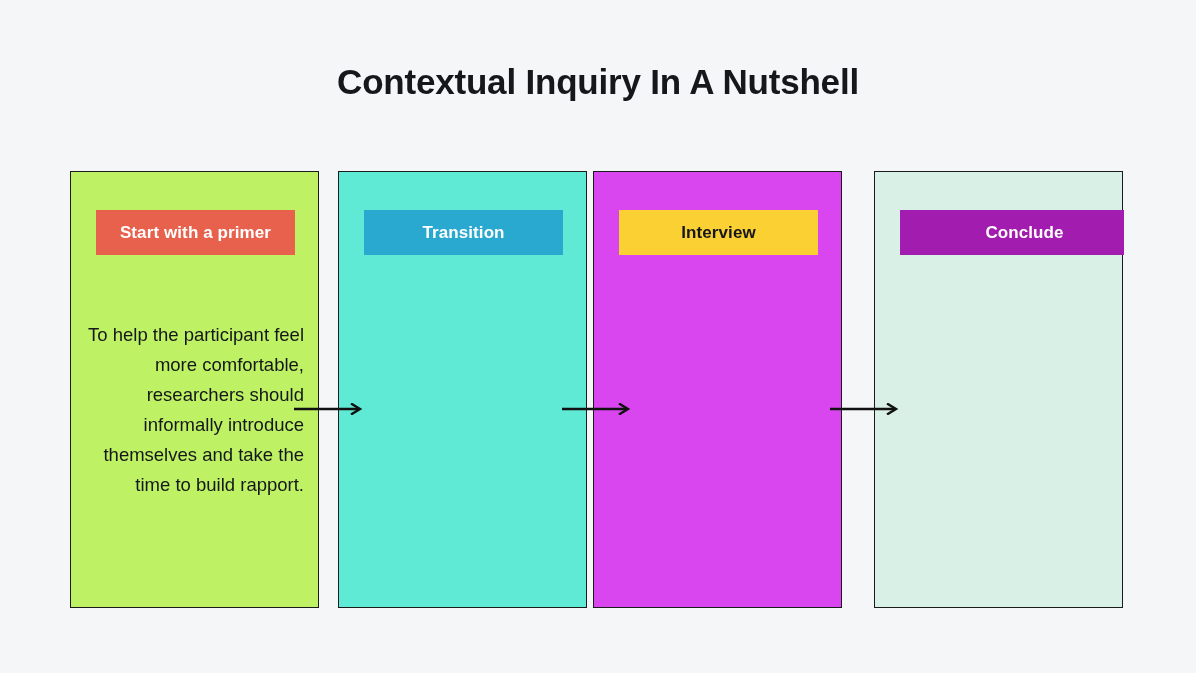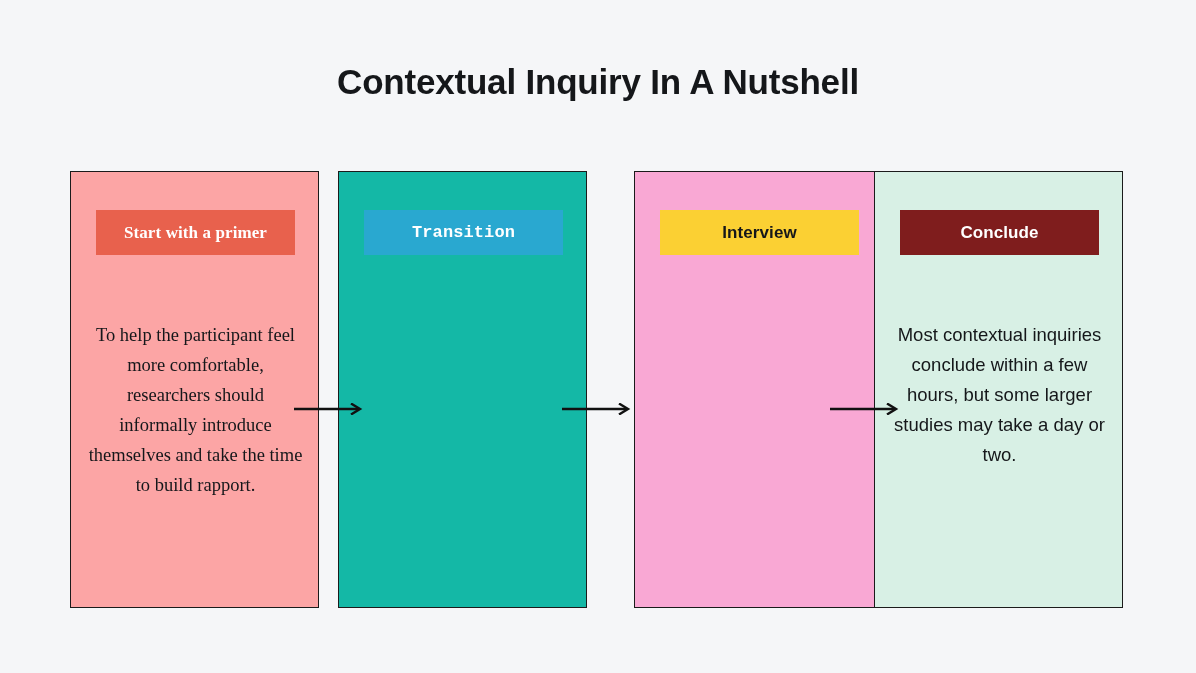--- a/index.html
+++ b/index.html
@@ -39,49 +39,49 @@
     height: 439px;
   }
   .panel {
     position: absolute;
     top: 0;
     width: 249px;
     height: 437px;
     border: 1.6px solid #1B1B1B;
     box-sizing: border-box;
   }
-  .panel-1 { left: 0px;   background: #fca5a5; font-family: Liberation Serif, serif; }
-  .panel-2 { left: 268px; background: #14b8a6; font-family: Liberation Mono, monospace; }
-  .panel-3 { left: 564px; background: #f9a8d4; }
+  .panel-1 { left: 0px;   background: #bef264; }
+  .panel-2 { left: 268px; background: #5eead4; }
+  .panel-3 { left: 523px; background: #d946ef; }
   .panel-4 { left: 804px; background: #D8F0E5; }
 
   .panel-header {
     position: absolute;
     left: 25px;
     top: 38px;
     width: 199px;
     height: 45px;
     display: flex;
     align-items: center;
     justify-content: center;
     font-size: 17px;
     font-weight: bold;
     letter-spacing: 0.1px;
   }
   .hdr-1 { background: #E8614D; color: #FFFFFF; }
   .hdr-2 { background: #29A8D0; color: #FFFFFF; }
   .hdr-3 { background: #FBD033; color: #15171A; }
-  .hdr-4 { background: #7f1d1d; color: #FFFFFF; }
+  .hdr-4 { background: #a21caf; color: #FFFFFF; padding-left: 25px; }
 
   .panel-body {
     position: absolute;
     left: 16px;
     top: 148px;
     width: 217px;
-    text-align: center;
+    text-align: right;
     font-size: 18.5px;
     line-height: 30px;
     color: #15171A;
   }
 
   .connector {
     position: absolute;
     top: 232px;
     height: 12px;
     width: 72px;
@@ -108,21 +108,20 @@
     <div class="panel panel-2">
       <div class="panel-header hdr-2">Transition</div>
     </div>
 
     <div class="panel panel-3">
       <div class="panel-header hdr-3">Interview</div>
     </div>
 
     <div class="panel panel-4">
       <div class="panel-header hdr-4">Conclude</div>
-      <div class="panel-body">Most contextual inquiries conclude within a few hours, but some larger studies may take a day or two.</div>
     </div>
 
     <div class="connector conn-1">
       <svg width="72" height="12" viewBox="0 0 72 12">
         <line x1="0" y1="6" x2="64" y2="6" stroke="#111111" stroke-width="2.4"></line>
         <polyline points="57,0.5 66,6 57,11.5" fill="none" stroke="#111111" stroke-width="2.4"></polyline>
       </svg>
     </div>
 
     <div class="connector conn-2">

